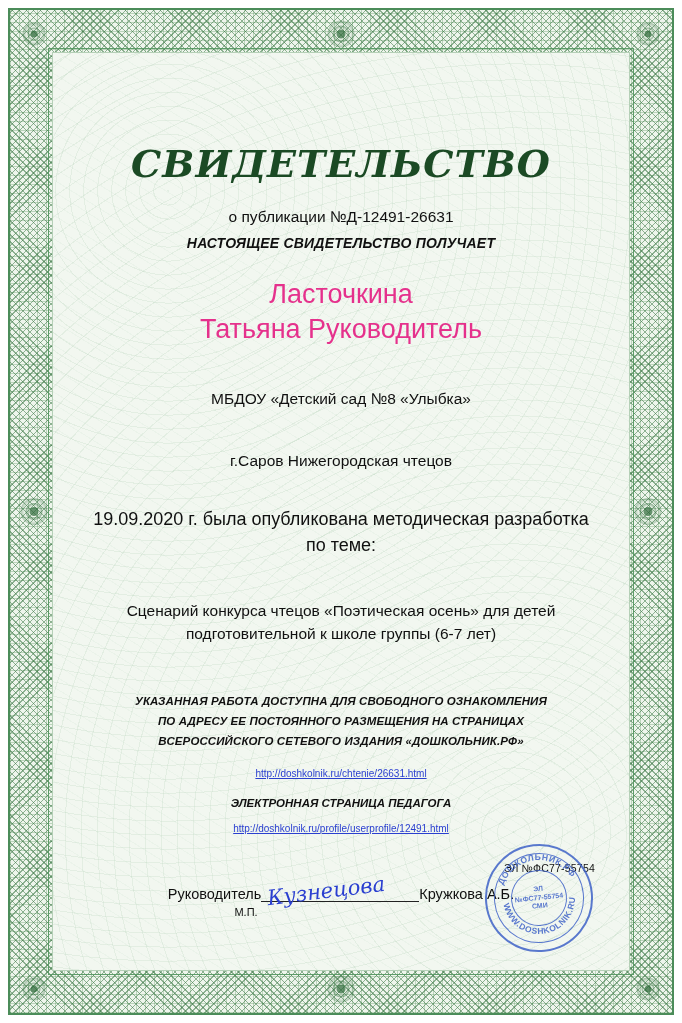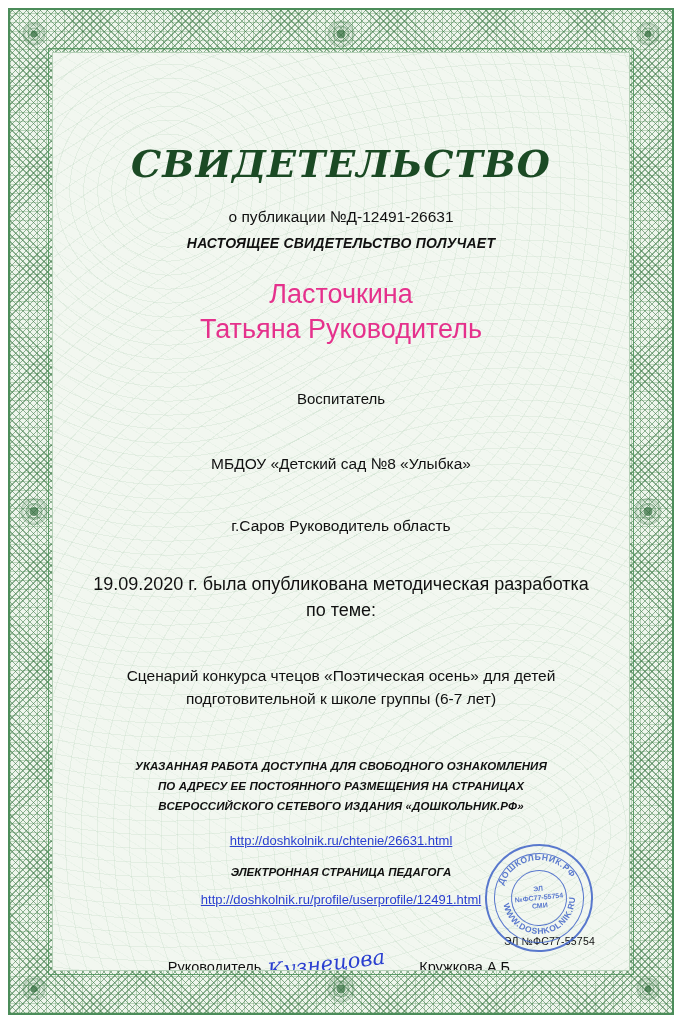--- a/index.html
+++ b/index.html
@@ -154,21 +154,21 @@
   .notice {
     font-size: 11.5px;
     font-style: italic;
     font-weight: bold;
     line-height: 1.75;
     margin: 0 0 16px 0;
     letter-spacing: 0.1px;
   }
   .link {
     display: block;
-    font-size: 13px;
+    font-size: 10px;
     color: #2a3fd0;
     text-decoration: underline;
     margin: 0 0 18px 0;
   }
   .page-label {
     font-size: 11.5px;
     font-style: italic;
     font-weight: bold;
     margin: 0 0 14px 0;
   }
@@ -283,23 +283,22 @@
       <div class="title">СВИДЕТЕЛЬСТВО</div>
 
       <div class="pub-number">о публикации №Д-12491-26631</div>
       <div class="receives">НАСТОЯЩЕЕ СВИДЕТЕЛЬСТВО ПОЛУЧАЕТ</div>
 
       <div class="recipient">
         <span>Ласточкина</span>
         <span class="ln2">Татьяна Руководитель</span>
       </div>
 
-      <div class="role">Воспитатель</div>
       <div class="org">МБДОУ «Детский сад №8 «Улыбка»</div>
-      <div class="city">г.Саров Руководитель область</div>
+      <div class="city">г.Саров Нижегородская чтецов</div>
 
       <div class="published-line">19.09.2020 г. была опубликована методическая разработка по теме:</div>
       <div class="work-title">Сценарий конкурса чтецов «Поэтическая осень» для детей подготовительной к школе группы (6-7 лет)</div>
 
       <div class="notice">
         <div>УКАЗАННАЯ РАБОТА ДОСТУПНА ДЛЯ СВОБОДНОГО ОЗНАКОМЛЕНИЯ</div>
         <div>ПО АДРЕСУ ЕЕ ПОСТОЯННОГО РАЗМЕЩЕНИЯ НА СТРАНИЦАХ</div>
         <div>ВСЕРОССИЙСКОГО СЕТЕВОГО ИЗДАНИЯ «ДОШКОЛЬНИК.РФ»</div>
       </div>
 

